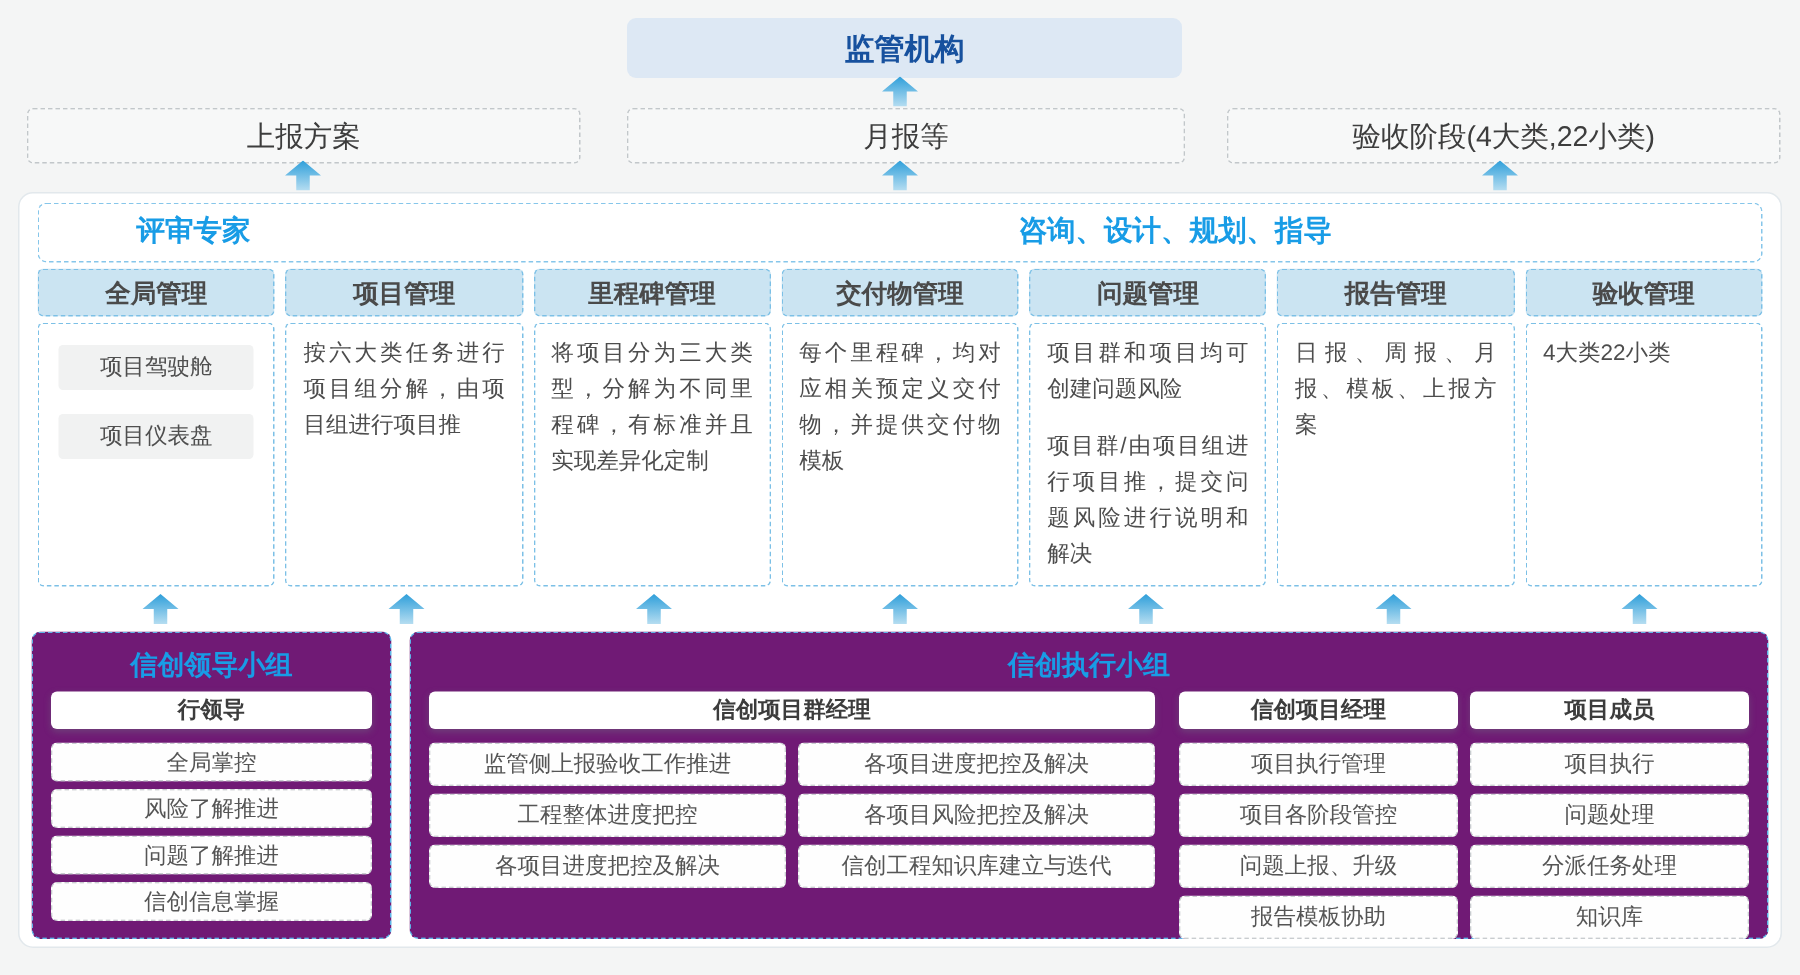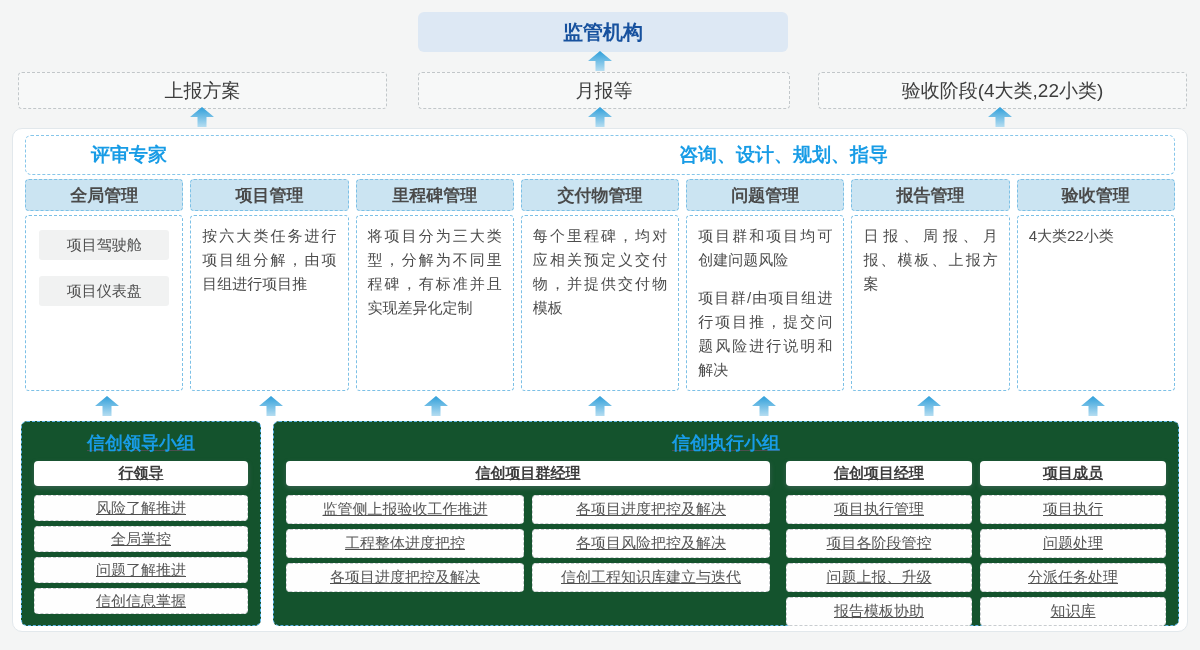--- a/index.html
+++ b/index.html
@@ -72,22 +72,22 @@
     display:flex;
   }
   .arrows-mid .slot{flex:1;display:flex;align-items:center;justify-content:center;}
 
   
   .bottom{
     position:absolute;left:8px;right:8px;top:292px;height:205px;
     display:flex;gap:12px;
   }
   .group-box{
-    border:1px dashed #5db4e7;border-radius:6px;background:#14532d;
-    padding:6px 12px;box-sizing:border-box;text-decoration:underline;
+    border:1px dashed #5db4e7;border-radius:6px;background:#701a75;
+    padding:6px 12px;box-sizing:border-box;
   }
   .leader-box{width:240px;flex:none;display:flex;flex-direction:column;}
   .exec-box{flex:1;display:flex;flex-direction:column;justify-content:space-between;}
   .group-title{
     text-align:center;color:#189ce6;font-size:18px;font-weight:bold;
     height:30px;line-height:30px;margin-bottom:3px;flex:none;
   }
   .white-pill{
     background:#fff;border-radius:4px;height:25px;flex:none;
     box-shadow:0 2px 5px rgba(110,120,130,.4);
@@ -240,22 +240,22 @@
           <polygon points="13,0 25,10 17.5,10 17.5,20 8.5,20 8.5,10 1,10" fill="url(#ag)"></polygon>
         </svg>
       </div>
   </div>
 
   <div class="bottom">
 
     <div class="group-box leader-box">
       <div class="group-title">信创领导小组</div>
       <div class="white-pill flexc">行领导</div>
+      <div class="d-item flexc">全局掌控</div>
       <div class="d-item flexc">风险了解推进</div>
-      <div class="d-item flexc">全局掌控</div>
       <div class="d-item flexc">问题了解推进</div>
       <div class="d-item flexc">信创信息掌握</div>
     </div>
 
     <div class="group-box exec-box">
       <div class="group-title">信创执行小组</div>
       <div class="exec-cols">
 
         <div class="g-program">
           <div class="white-pill flexc">信创项目群经理</div>

